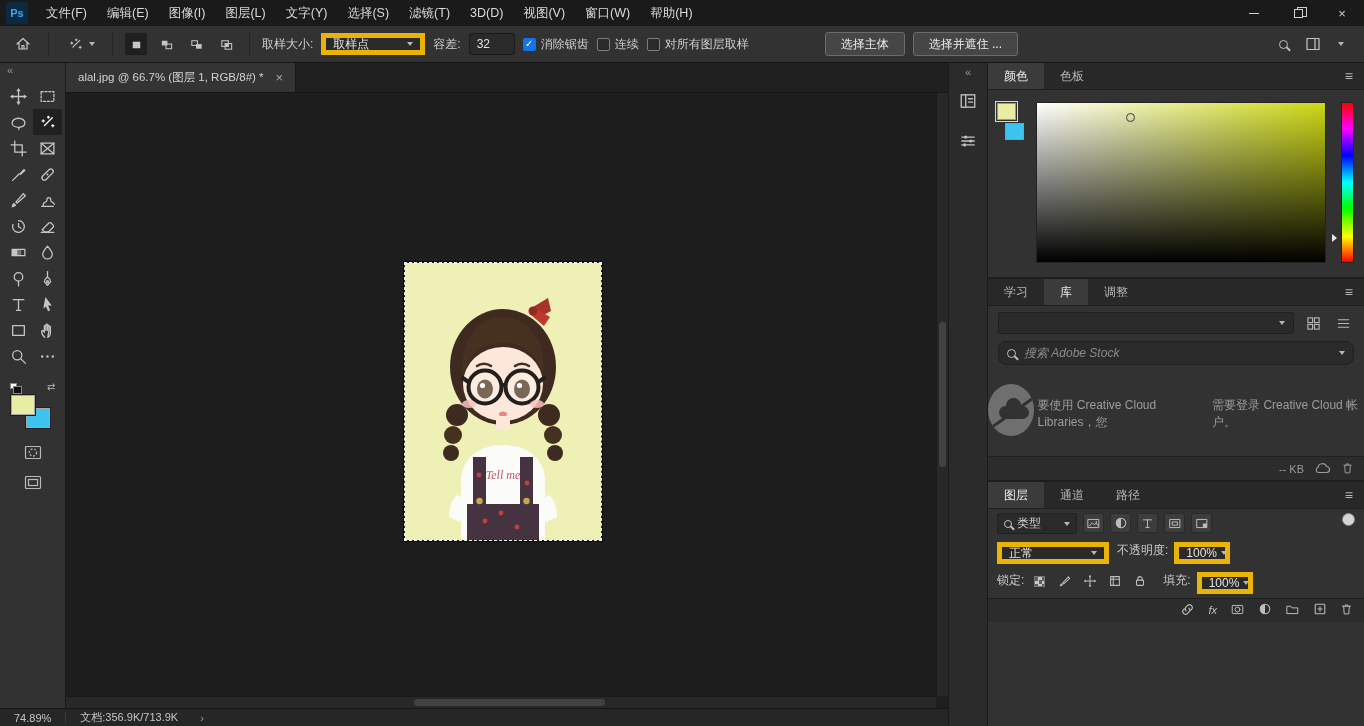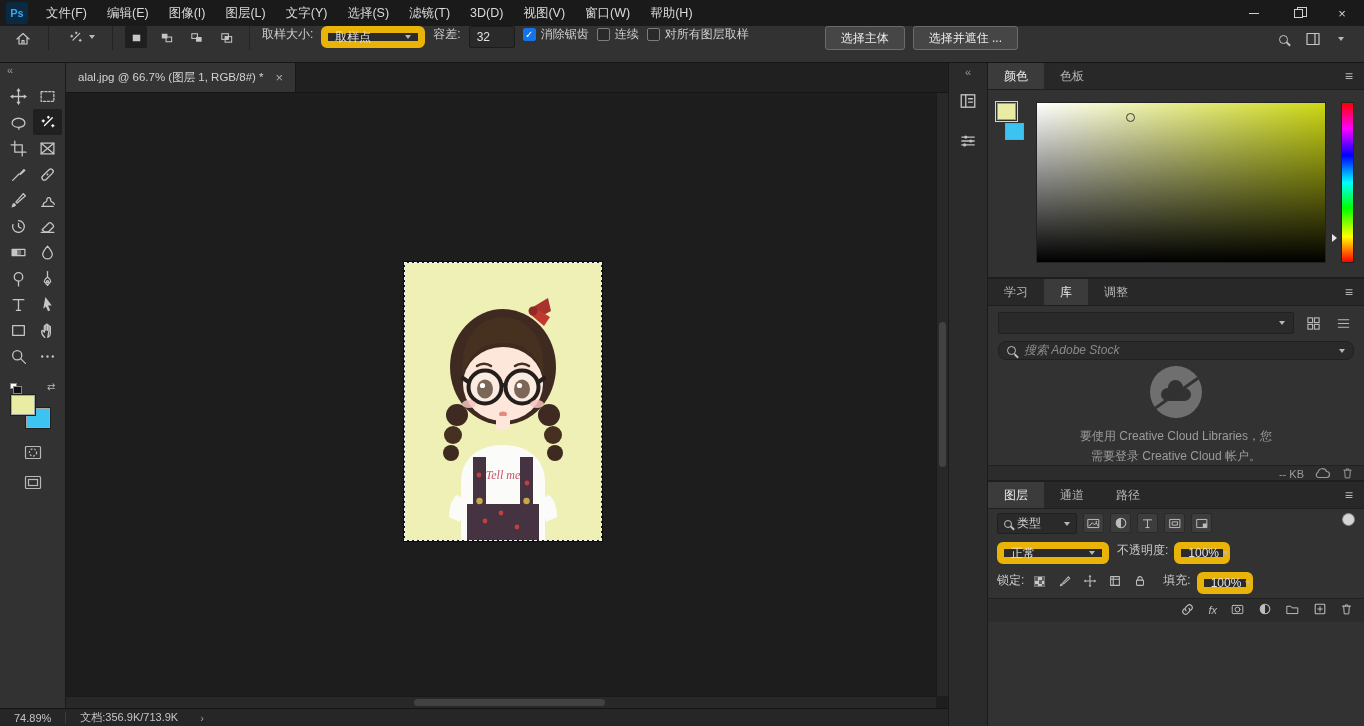--- a/index.html
+++ b/index.html
@@ -14,32 +14,32 @@
   .ps-logo{width:22px;height:22px;border-radius:3px;background:#0b2a42;color:#37a7f5;font-weight:bold;font-size:11px;display:flex;align-items:center;justify-content:center;margin-right:8px}
   .menu-item{padding:0 10px;line-height:26px;font-size:12.5px;color:#dadada;white-space:nowrap}
   .win-controls{margin-left:auto;display:flex;height:26px}
   .wc{width:44px;display:flex;align-items:center;justify-content:center;color:#cfcfcf;font-size:13px}
   .wc-min i{display:block;width:10px;border-bottom:1px solid #cfcfcf}
   .wc-restore i{display:block;width:9px;height:9px;border:1px solid #cfcfcf;position:relative;background:#1a1a1a}
   .wc-restore i::before{content:"";position:absolute;top:-3px;left:2px;width:8px;height:8px;border:1px solid #cfcfcf}
   .wc-restore i::after{content:"";position:absolute;inset:0;background:#1a1a1a}
 
   
-  .optionsbar{position:absolute;top:26px;left:0;right:0;height:37px;background:#323232;border-bottom:1px solid #161616;display:flex;align-items:flex-start;gap:8px;padding:0 10px;z-index:4}
+  .optionsbar{position:absolute;top:26px;left:0;right:0;height:37px;background:#323232;border-bottom:1px solid #161616;display:flex;align-items:center;gap:8px;padding:0 10px;z-index:4}
   .ob-sep{width:1px;height:24px;background:#242424;margin:0 4px}
   .ob-icon{width:26px;height:26px;display:flex;align-items:center;justify-content:center}
   .ob-icon svg *{stroke:#c6c6c6;fill:none;stroke-width:1.2;stroke-linecap:round;stroke-linejoin:round}
   .tool-preset{display:flex;align-items:center;gap:5px;padding:2px 5px;border-radius:2px}
   .dd-arr{width:0;height:0;border-left:3.5px solid transparent;border-right:3.5px solid transparent;border-top:4px solid #b8b8b8}
   .mode-btn{width:22px;height:22px;display:flex;align-items:center;justify-content:center;border-radius:2px}
   .mode-btn.pressed{background:#1f1f1f}
   .mode-btn svg *{stroke:#c6c6c6;fill:none;stroke-width:1.1}
   .mode-btn svg .f{fill:#c6c6c6;stroke:none}
   .ob-label{color:#cfcfcf;white-space:nowrap}
-  .select{height:22px;background:#2a2a2a;border:7px solid #eab308;border-radius:6px;display:flex;align-items:center;gap:4px;padding:0 7px;color:#e2e2e2;white-space:nowrap}
+  .select{height:22px;background:#2a2a2a;border:5px solid #eab308;border-radius:0;display:flex;align-items:center;gap:4px;padding:0 7px;color:#e2e2e2;white-space:nowrap}
   .select .dd-arr{margin-left:auto}
   .tb-input{width:46px;height:22px;background:#2a2a2a;border:1px solid #1c1c1c;border-radius:2px;display:flex;align-items:center;padding:0 7px;color:#e2e2e2}
   .cb{width:13px;height:13px;border:1px solid #7d7d7d;border-radius:2px;background:#2a2a2a;flex:0 0 auto}
   .cb.checked{background:#1473e6;border-color:#1473e6;color:#fff;display:flex;align-items:center;justify-content:center;font-size:10px;line-height:1}
   .cb-group{display:flex;align-items:center;gap:5px}
   .opt-btn{height:24px;padding:0 15px;background:#464646;border:1px solid #6b6b6b;border-radius:3px;color:#ececec;display:flex;align-items:center;white-space:nowrap}
   .ob-right{margin-left:auto;display:flex;align-items:center;gap:12px;padding-right:10px}
   .mag{width:9px;height:9px;border:1.5px solid #c0c0c0;border-radius:50%;position:relative;flex:0 0 auto}
   .mag::after{content:"";position:absolute;width:5px;height:1.5px;background:#c0c0c0;transform:rotate(45deg);right:-4px;bottom:-2px}
 
@@ -110,21 +110,21 @@
   .hue-marker{position:absolute;left:-2px;top:82%;width:0;height:0;border-top:4px solid transparent;border-bottom:4px solid transparent;border-left:5px solid #e6e6e6}
 
   
   .lib-panel{height:201px;display:flex;flex-direction:column;flex:0 0 auto}
   .lib-row{display:flex;align-items:center;gap:8px;padding:6px 10px 4px}
   .lib-select{flex:1;height:22px;background:#2a2a2a;border:1px solid #202020;border-radius:2px;display:flex;align-items:center;padding:0 8px}
   .lib-ic{width:22px;height:22px;display:flex;align-items:center;justify-content:center}
   .lib-ic svg *{stroke:#b8b8b8;fill:none;stroke-width:1.2}
   .lib-search{margin:3px 10px 6px;height:24px;background:#2a2a2a;border:1px solid #202020;border-radius:8px;display:flex;align-items:center;gap:8px;padding:0 8px;color:#8a8a8a;font-style:italic}
   .lib-search .dd-arr{margin-left:auto}
-  .cc-block{flex:1;display:flex;flex-direction:column;align-items:center;justify-content:center;gap:3px;color:#9b9b9b;font-size:12px}
+  .cc-block{flex:1;display:flex;flex-direction:row;align-items:center;justify-content:center;gap:3px;color:#9b9b9b;font-size:12px}
   .cc-icon{width:52px;height:52px;border-radius:50%;background:#6f6f6f;position:relative;margin-bottom:7px;overflow:hidden}
   .cc-icon::before{content:"";position:absolute;left:11px;top:22px;width:30px;height:13px;background:#323232;border-radius:7px}
   .cc-icon::after{content:"";position:absolute;left:18px;top:14px;width:15px;height:15px;border-radius:50%;background:#323232}
   .cc-slash{position:absolute;left:-6px;top:24px;width:70px;height:3px;background:#323232;transform:rotate(-35deg);z-index:2}
   .lib-footer{height:24px;background:#2c2c2c;border-top:1px solid #212121;display:flex;align-items:center;justify-content:flex-end;gap:10px;padding:0 10px;color:#9b9b9b;font-size:11px}
   .lib-footer svg *{stroke:#9b9b9b;fill:none;stroke-width:1.2}
 
   
   .layers-panel{flex:1;display:flex;flex-direction:column;min-height:0}
   .lp-row{display:flex;align-items:flex-start;gap:6px;padding:4px 9px;flex:0 0 auto}

